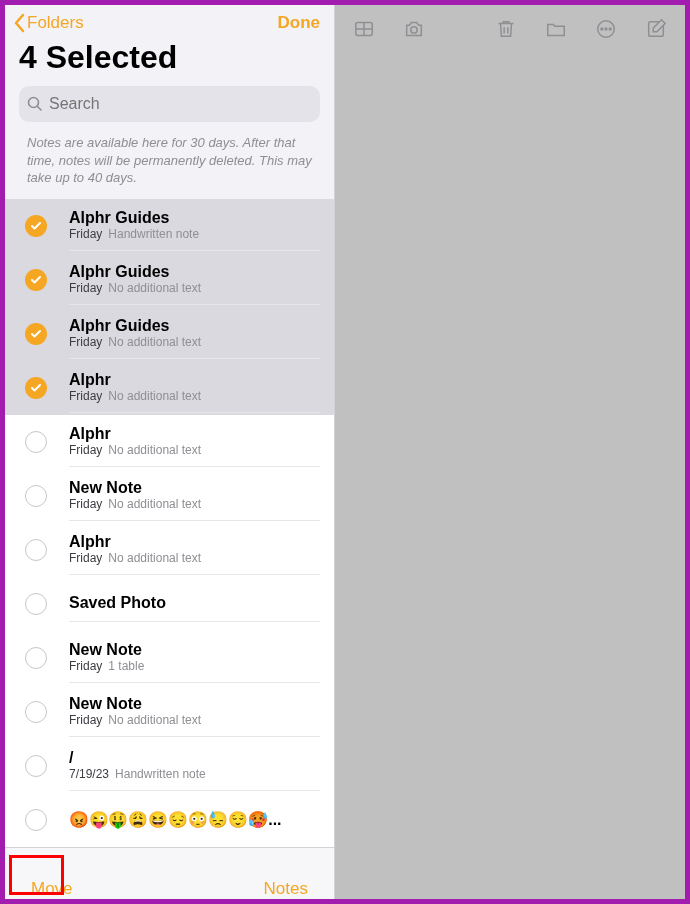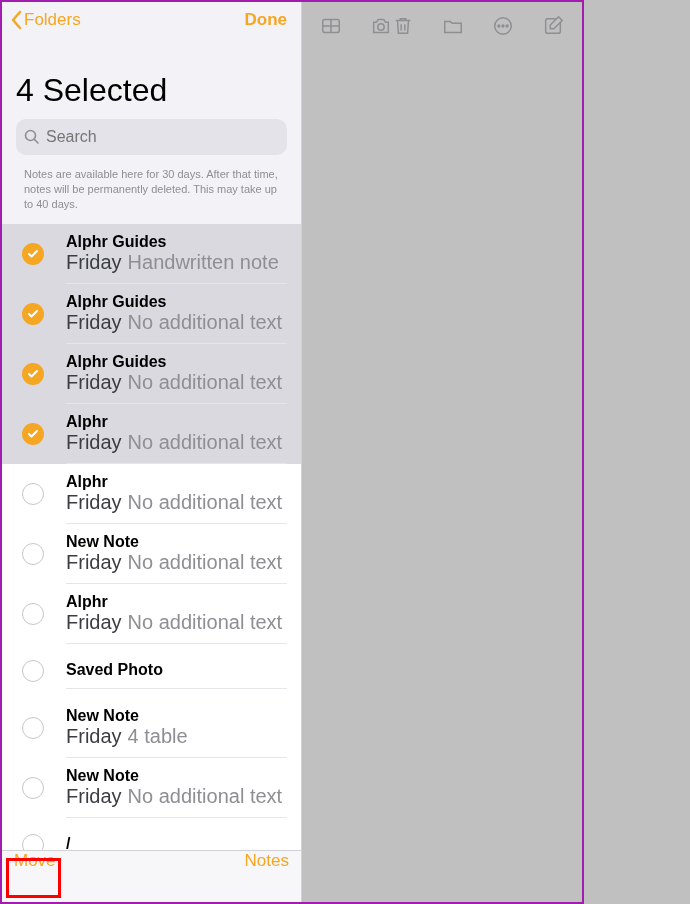--- a/index.html
+++ b/index.html
@@ -1,45 +1,45 @@
 <!DOCTYPE html>
 <html><head>
 <meta charset="utf-8">
 <style>
 * { margin: 0; padding: 0; box-sizing: border-box; font-family: -apple-system, BlinkMacSystemFont, "Segoe UI", Helvetica, Arial, sans-serif; }
 html, body { width: 690px; height: 904px; overflow: hidden; background: #c0c0c0; }
-.app { display: flex; width: 584px; height: 904px; border: 2px solid #a21caf; background: #fff; }
+.app { display: flex; width: 690px; height: 904px; border: 5px solid #a21caf; background: #fff; }
 .sidebar { width: 330px; height: 100%; display: flex; flex-direction: column; background: #f2f2f7; border-right: 1px solid #d1d1d6; position: relative; }
 .detail { flex: 1; background: #c0c0c0; display: flex; flex-direction: column; }
 .detail-toolbar { height: 48px; display: flex; align-items: center; justify-content: space-between; padding: 0 18px; }
 .detail-toolbar .left-icons, .detail-toolbar .right-icons { display: flex; gap: 28px; align-items: center; }
 .detail-toolbar svg { width: 22px; height: 22px; }
 .sb-top { display: flex; justify-content: space-between; align-items: center; padding: 8px 14px 2px 8px; }
 .sb-back { display: flex; align-items: center; color: #f5a623; font-size: 17px; cursor: pointer; }
 .sb-back svg { width: 14px; height: 20px; }
 .sb-done { color: #f5a623; font-size: 17px; font-weight: 600; cursor: pointer; text-align: center; }
-.sb-title { font-size: 32px; font-weight: 400; color: #000; padding: 4px 14px 10px 14px; margin-top: 36px; }
+.sb-title { font-size: 32px; font-weight: 700; color: #000; padding: 4px 14px 10px 14px; }
 .sb-search { margin: 0 14px 12px 14px; background: #e3e3e9; border-radius: 10px; height: 36px; display: flex; align-items: center; padding: 18px 8px; }
 .sb-search svg { width: 16px; height: 16px; margin-right: 6px; }
 .sb-search input { border: none; background: transparent; outline: none; font-size: 16px; color: #8e8e93; flex: 1; }
-.sb-info { padding: 0 22px 12px 22px; font-size: 11px; color: #8e8e93; line-height: 1.35; }
+.sb-info { padding: 0 22px 12px 22px; font-size: 13px; color: #8e8e93; line-height: 1.35; font-style: italic; }
 .list { flex: 1; overflow-y: auto; background: #fff; }
 .row { display: flex; align-items: center; padding: 9px 14px 9px 20px; min-height: 54px; }
 .row.selected { background: #d9d9df; }
 .row:not(.selected) { background: #fff; }
 .chk { width: 22px; height: 22px; border-radius: 50%; flex-shrink: 0; display: flex; align-items: center; justify-content: center; margin-right: 22px; }
 .chk.on { background: #f5a623; }
 .chk.off { border: 1.5px solid #c7c7cc; }
 .chk.on svg { width: 12px; height: 12px; }
 .row-content { flex: 1; border-bottom: 1px solid #e5e5ea; padding-bottom: 9px; margin-bottom: -9px; min-width: 0; }
 .row:last-child .row-content { border-bottom: none; }
 .row-title { font-size: 16px; font-weight: 600; color: #000; white-space: nowrap; overflow: hidden; text-overflow: ellipsis; }
-.row-sub { font-size: 20px; color: #8e8e93; margin-top: 0; white-space: nowrap; overflow: hidden; text-overflow: ellipsis; }
+.row-sub { font-size: 12px; color: #8e8e93; margin-top: 0; white-space: nowrap; overflow: hidden; text-overflow: ellipsis; }
 .row-sub .date { color: #3c3c43; margin-right: 6px; }
-.sb-bottom { height: 52px; display: flex; align-items: flex-start; justify-content: space-between; padding: 0 12px; background: #f7f7f9; border-top: 1px solid #d1d1d6; }
+.sb-bottom { height: 52px; display: flex; align-items: flex-end; justify-content: space-between; padding: 0 26px; background: #f7f7f9; border-top: 1px solid #d1d1d6; }
 .sb-bottom .btn { font-size: 17px; color: #f5a623; cursor: pointer; }
 .highlight-box { position: absolute; border: 3px solid #ff0000; pointer-events: none; }
 </style>
 </head>
 <body>
 
 <div class="app">
   <div class="sidebar">
     <div class="sb-top">
       <div class="sb-back">
@@ -129,34 +129,35 @@
         <div class="row">
           <div class="chk off"></div>
           <div class="row-content">
             <div class="row-title">Saved Photo</div>
           </div>
         </div>
         <div class="row">
           <div class="chk off"></div>
           <div class="row-content">
             <div class="row-title">New Note</div>
-            <div class="row-sub"><span class="date">Friday</span><span>4 table</span></div>
+            <div class="row-sub"><span class="date">Friday</span><span>1 table</span></div>
           </div>
         </div>
         <div class="row">
           <div class="chk off"></div>
           <div class="row-content">
             <div class="row-title">New Note</div>
             <div class="row-sub"><span class="date">Friday</span><span>No additional text</span></div>
           </div>
         </div>
         <div class="row">
           <div class="chk off"></div>
           <div class="row-content">
             <div class="row-title">/</div>
+            <div class="row-sub"><span class="date">7/19/23</span><span>Handwritten note</span></div>
           </div>
         </div>
         <div class="row">
           <div class="chk off"></div>
           <div class="row-content">
             <div class="row-title">😡😜🤑😩😆😔😳😓😌🥵...</div>
           </div>
         </div>
       </div>
 

